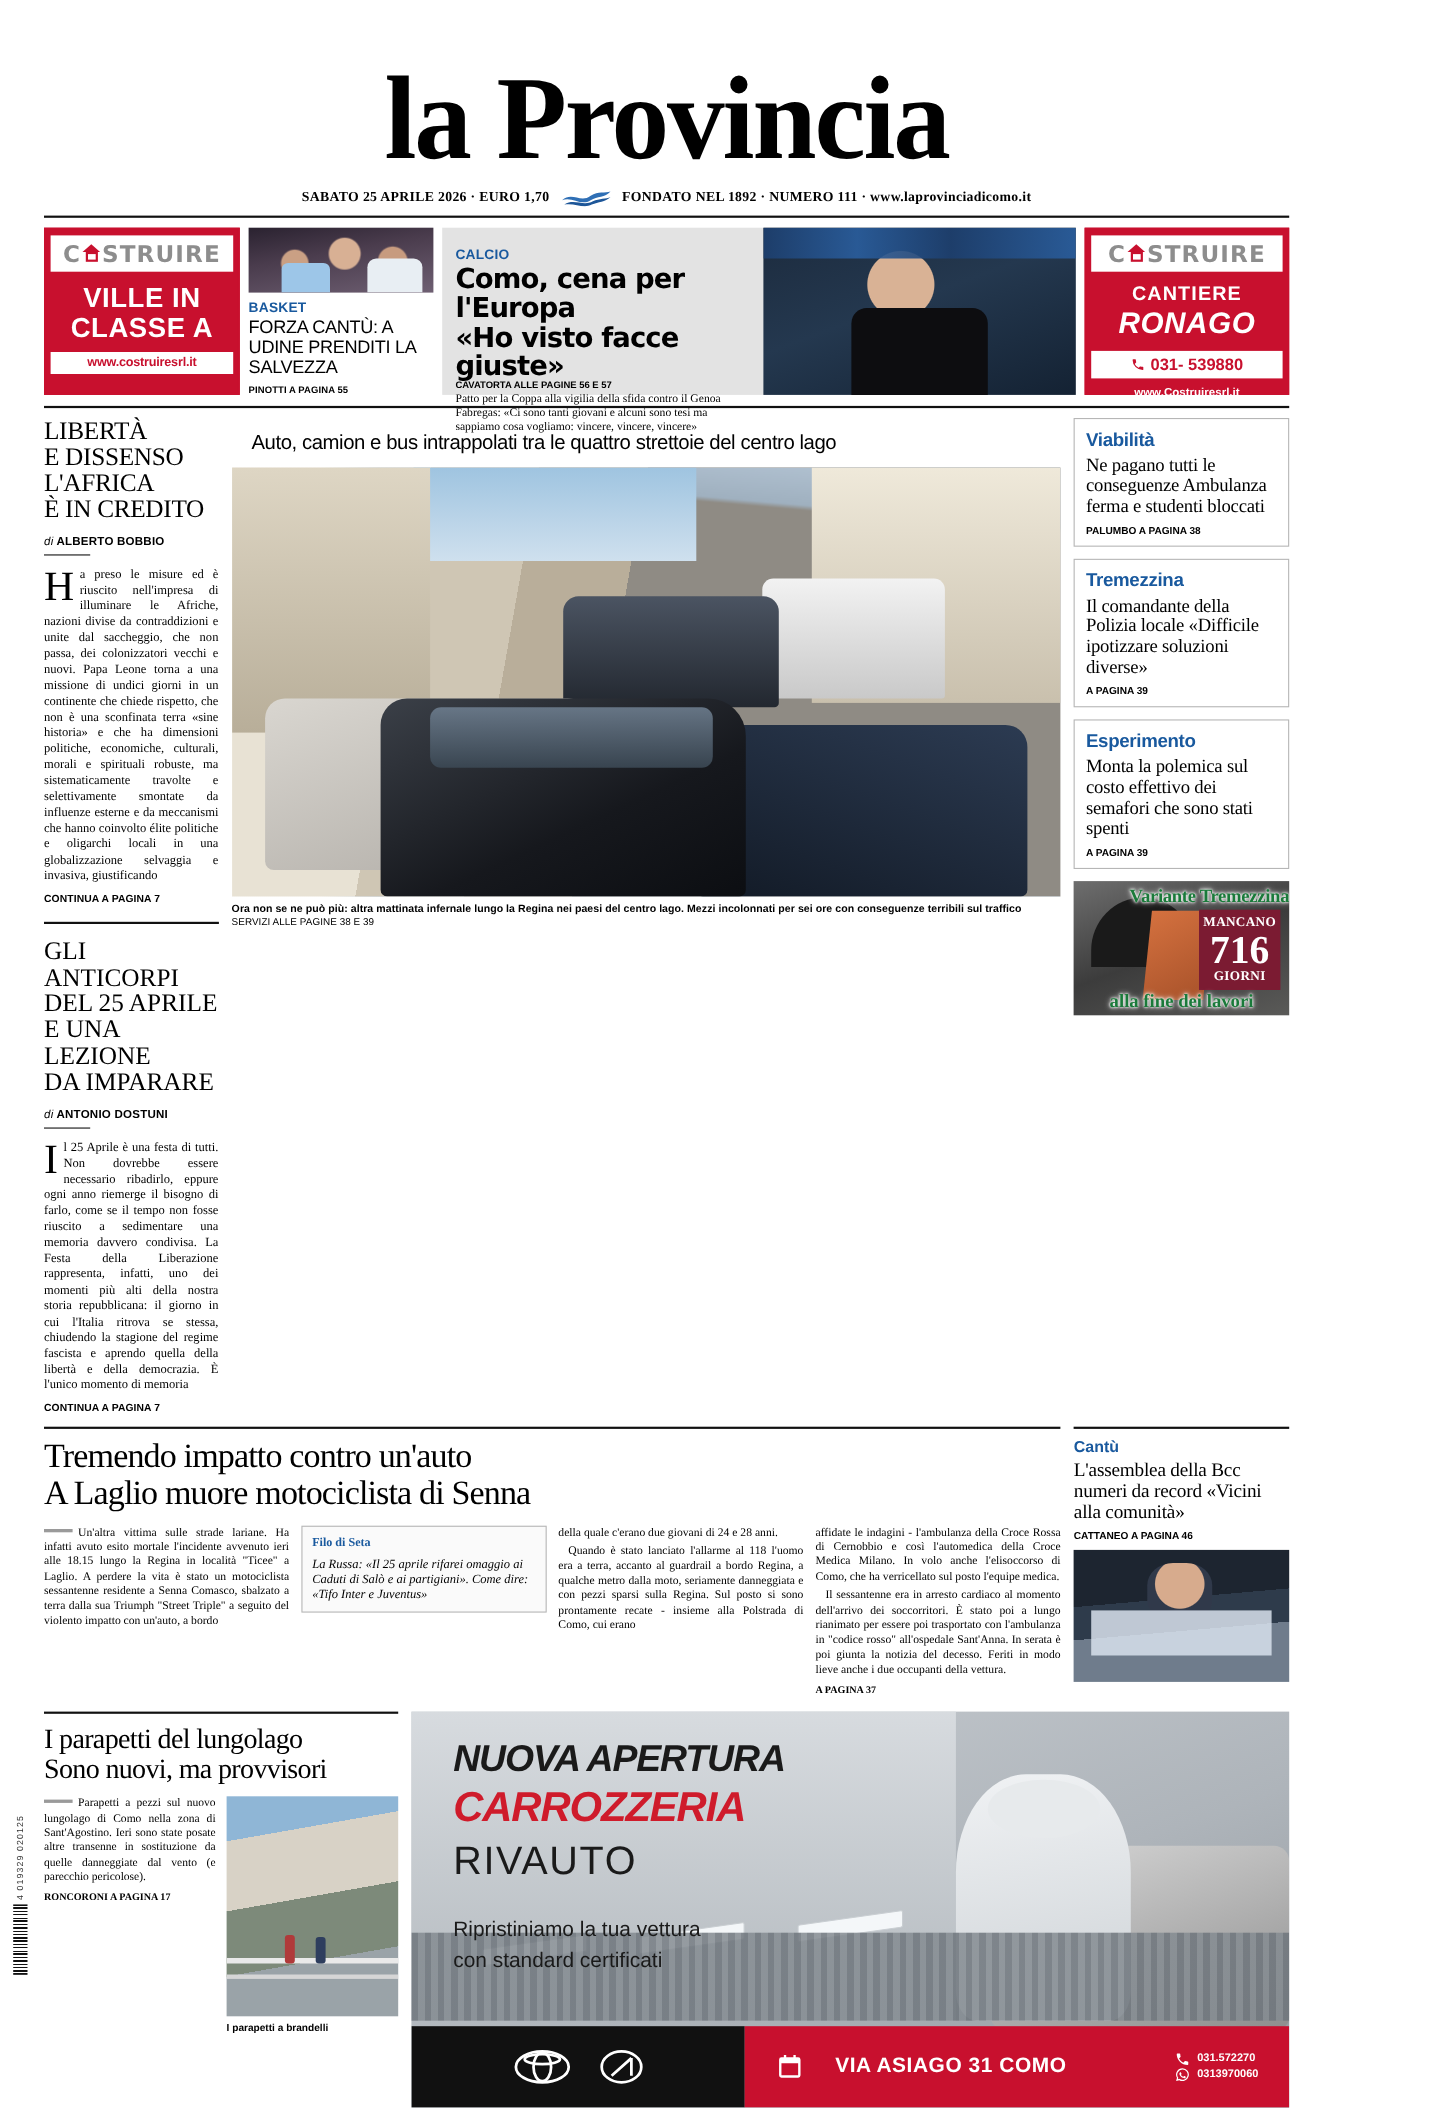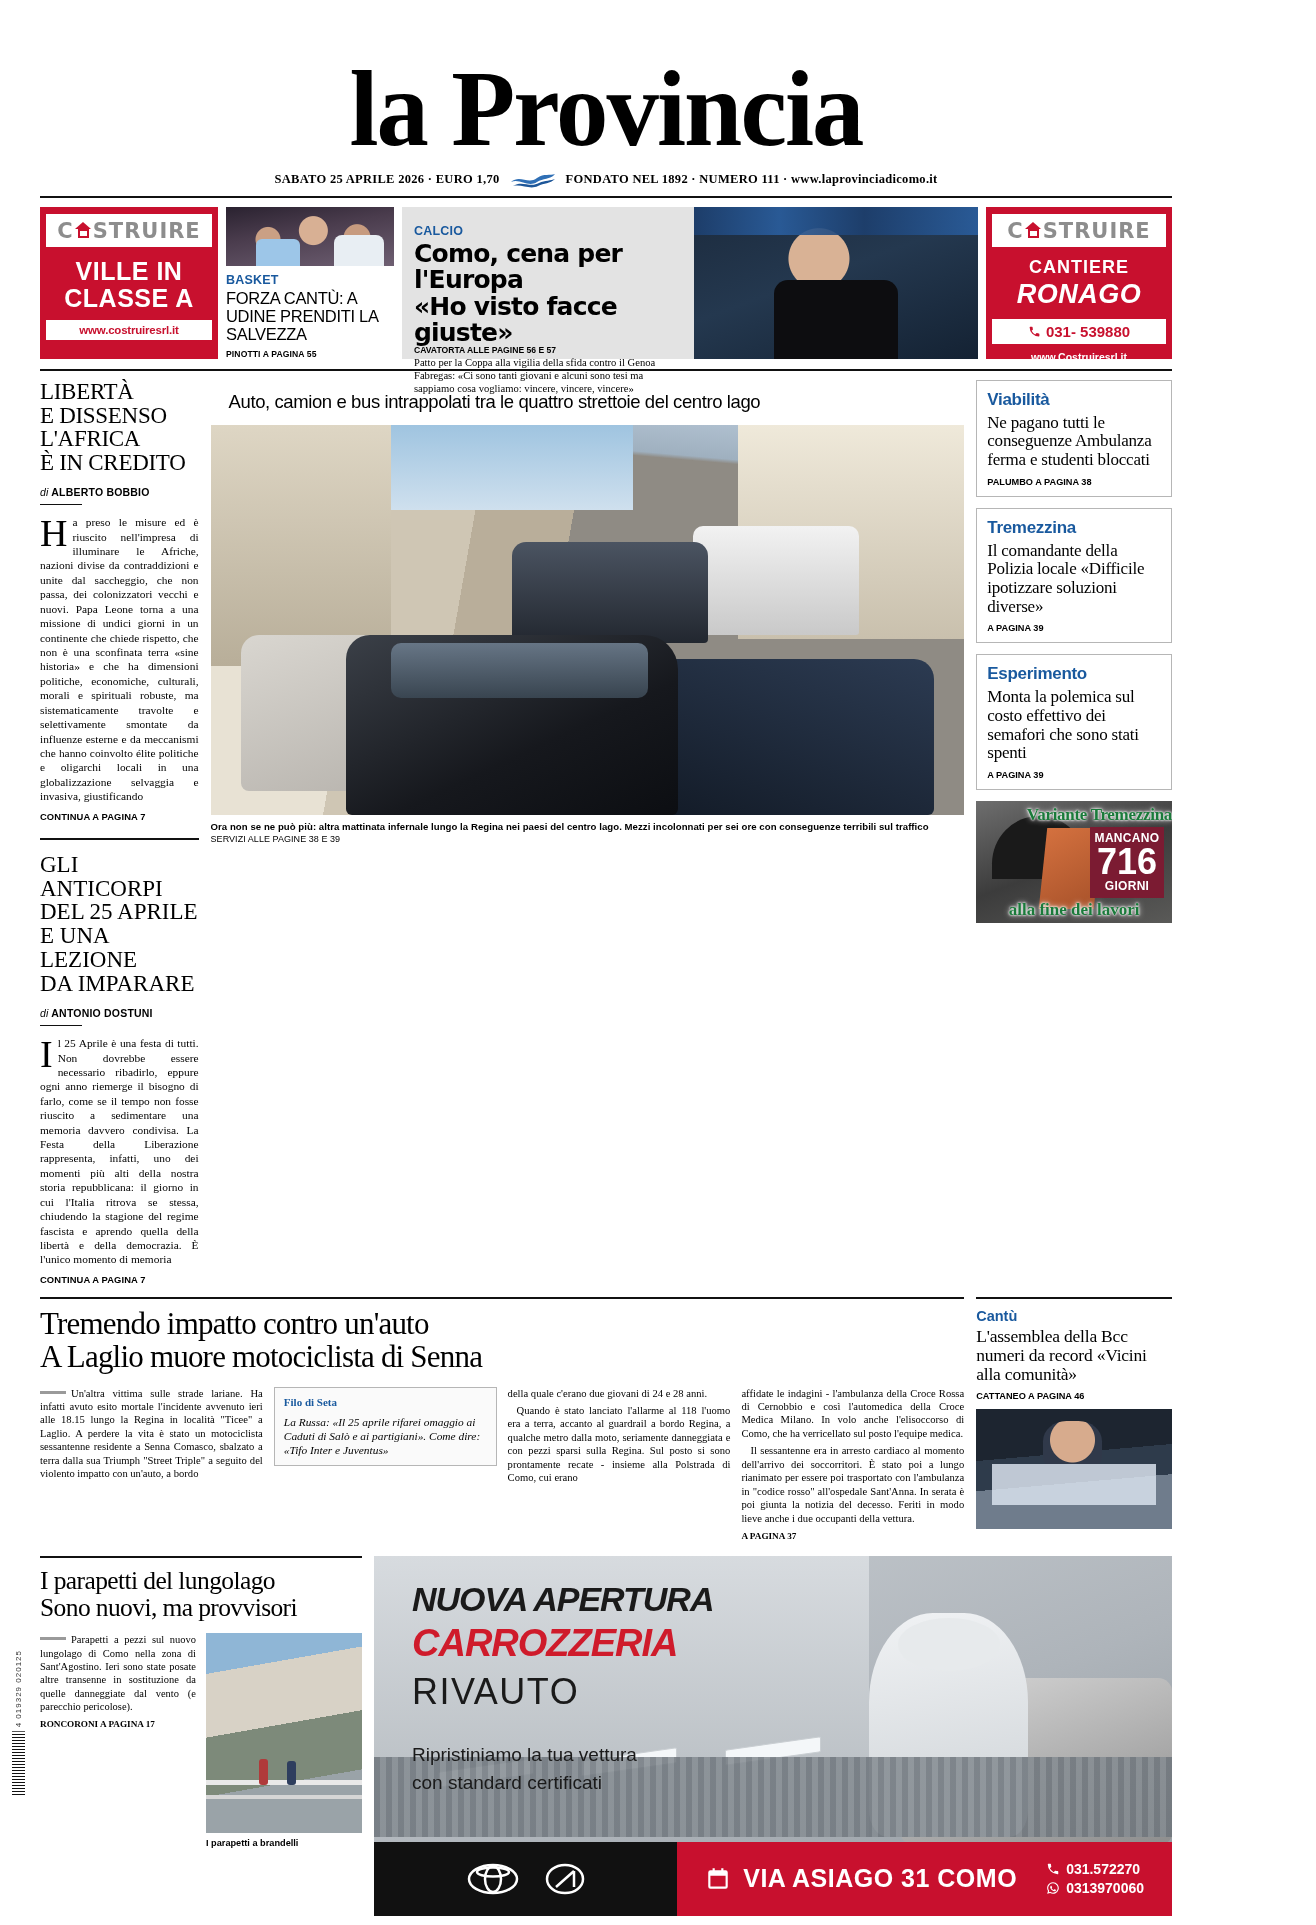--- a/index.html
+++ b/index.html
@@ -276,21 +276,21 @@
     font-size: 17px; text-shadow: 0 0 3px #fff, 0 0 6px #fff, 0 0 2px #fff;
     letter-spacing: -0.3px;
   }
   .variante .t2 {
     position:absolute; bottom: 3px; left: 0; right: 0; text-align:center;
     color:#1a7a3a; font-family:"Liberation Serif", serif; font-weight:bold;
     font-size: 17px; text-shadow: 0 0 3px #fff, 0 0 6px #fff, 0 0 2px #fff;
   }
   .variante .badge {
     position:absolute; right: 8px; top: 26px; width: 74px;
-    background: #7b1b32; color:#fff; text-align:center; padding: 4px 0 5px;
+    background: #7b1b32; color:#fff; text-align:center; padding: 4px 0 5px; font-family: Liberation Serif, serif;
   }
   .variante .badge .m { font-weight:bold; font-size: 12px; letter-spacing: .3px; }
   .variante .badge .n { font-weight:bold; font-size: 36px; line-height: .95; }
   .variante .badge .g { font-weight:bold; font-size: 12px; letter-spacing: .3px; }
 
   
   .band2 { display: flex; gap: 12px; margin-top: 12px; }
   .band2-left { width: 944px; border-top: 2px solid #111; padding-top: 9px; }
   .band2-right { width: 200px; border-top: 2px solid #111; padding-top: 9px; }
 
@@ -415,23 +415,23 @@
     position:absolute; left:0; right:0; bottom:0; height: 74px; display:flex;
   }
   .riv-bar .black {
     width: 38%; background:#111; display:flex; align-items:center;
     justify-content: center; gap: 26px;
   }
   .riv-bar .red {
     flex:1; background:#c8102e; color:#fff; display:flex; align-items:center;
     justify-content: space-between; padding: 0 28px;
   }
-  .riv-bar .addr { font-size: 25px; font-weight: bold; letter-spacing: .5px;
-                   display:flex; align-items:center; gap: 12px; text-align: center; }
-  .riv-bar .contacts { font-size: 14px; font-weight: bold; line-height: 1.35; }
+  .riv-bar .addr { font-size: 19px; font-weight: bold; letter-spacing: .5px;
+                   display:flex; align-items:center; gap: 28px; text-align: center; }
+  .riv-bar .contacts { font-size: 10px; font-weight: bold; line-height: 1.35; }
   .riv-bar .contacts div { display:flex; align-items:center; gap: 6px; }
   .toyota-ico, .lexus-ico { fill: #fff; }
 
   .barcode {
     position: absolute; left: 12px; bottom: 130px;
     writing-mode: vertical-rl; transform: rotate(180deg);
     font-size: 8px; letter-spacing: 1px; color:#333;
     display: flex; align-items: center; gap: 4px;
   }
   .barcode .bars {

